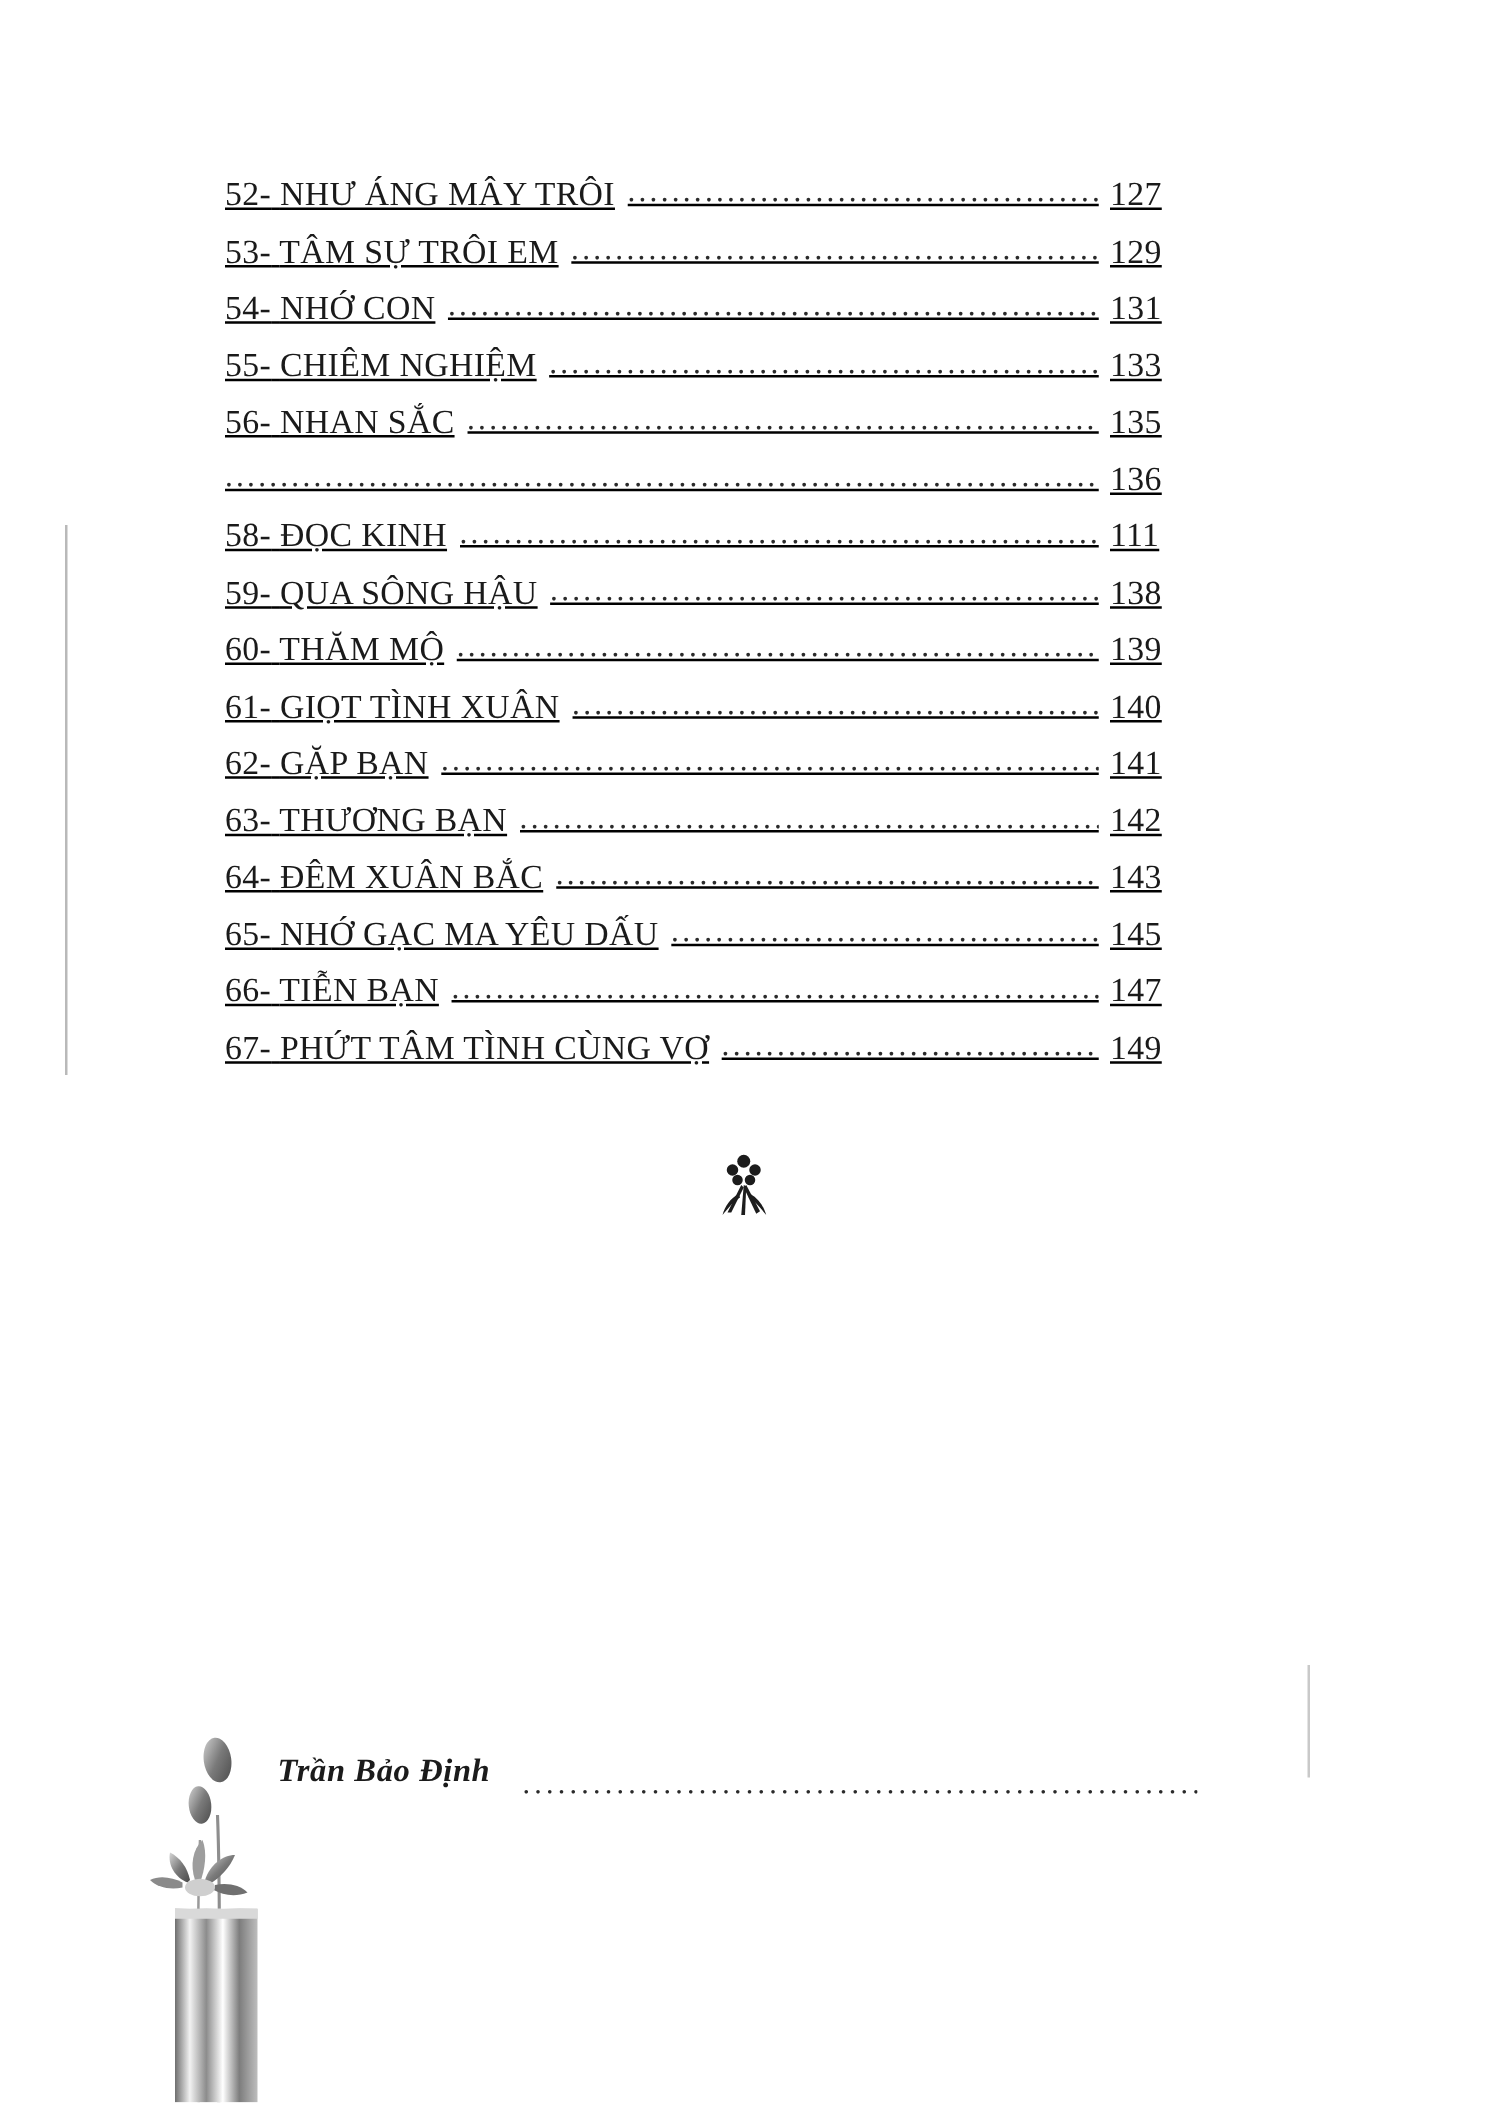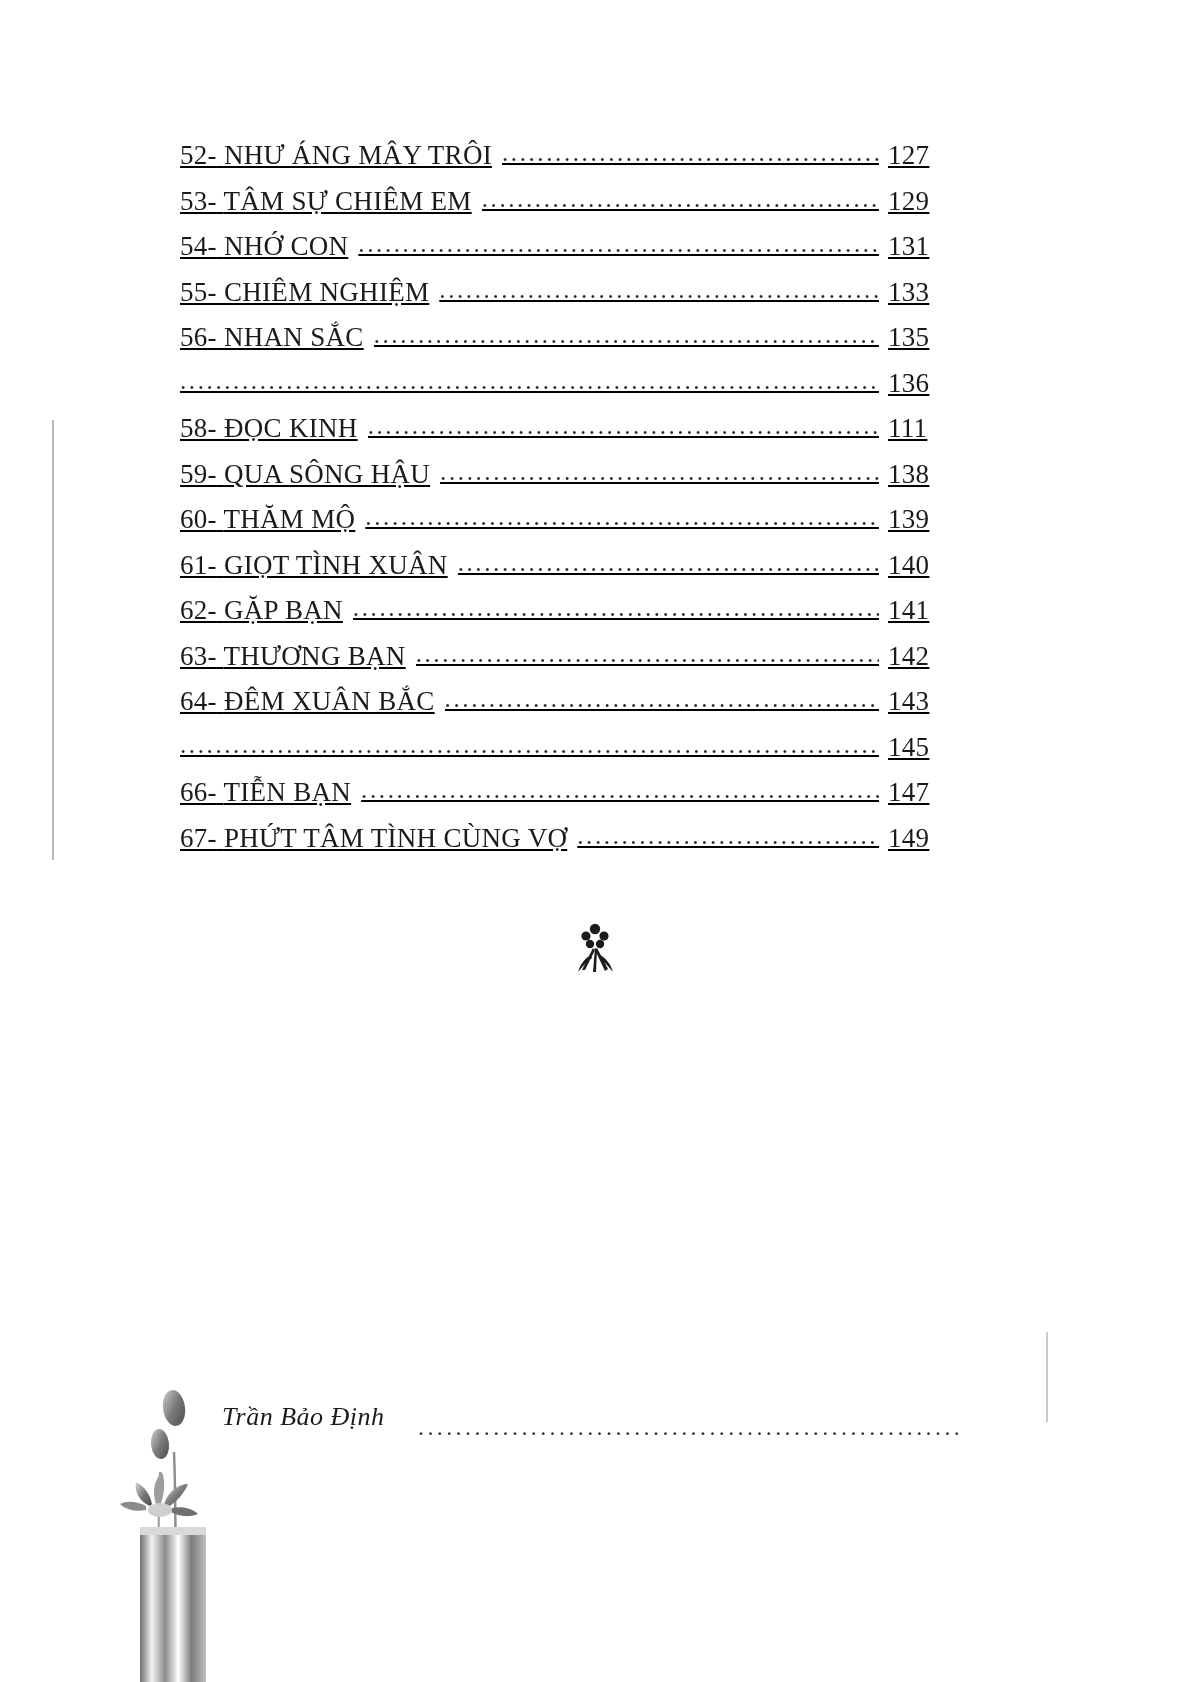--- a/index.html
+++ b/index.html
@@ -94,21 +94,21 @@
     bottom: 0;
     width: 1000px;
     height: 360px;
   }
   .footer-author {
     position: absolute;
     left: 122px;
     top: 80px;
     font-family: "Liberation Serif", serif;
     font-style: italic;
-    font-weight: normal;
+    font-weight: bold;
     font-size: 26px;
     color: #1b1b1b;
     letter-spacing: 0.5px;
     white-space: nowrap;
   }
   .footer-dots {
     position: absolute;
     left: 318px;
     top: 92px;
     width: 540px;
@@ -131,21 +131,21 @@
 <div class="right-rule"></div>
 
 <div class="toc">
 
   <div class="toc-row">
     <span class="toc-title"><span>52-</span> <span>NHƯ ÁNG MÂY TRÔI</span></span>
     <span class="toc-dots">......................................................................................................................</span>
     <span class="toc-page">127</span>
   </div>
   <div class="toc-row">
-    <span class="toc-title"><span>53-</span> <span>TÂM SỰ CHIÊM EM</span></span>
+    <span class="toc-title"><span>53-</span> <span>TÂM SỰ TRÔI EM</span></span>
     <span class="toc-dots">......................................................................................................................</span>
     <span class="toc-page">129</span>
   </div>
   <div class="toc-row">
     <span class="toc-title"><span>54-</span> <span>NHỚ CON</span></span>
     <span class="toc-dots">......................................................................................................................</span>
     <span class="toc-page">131</span>
   </div>
   <div class="toc-row">
     <span class="toc-title"><span>55-</span> <span>CHIÊM NGHIỆM</span></span>
@@ -190,20 +190,21 @@
     <span class="toc-title"><span>63-</span> <span>THƯƠNG BẠN</span></span>
     <span class="toc-dots">......................................................................................................................</span>
     <span class="toc-page">142</span>
   </div>
   <div class="toc-row">
     <span class="toc-title"><span>64-</span> <span>ĐÊM XUÂN BẮC</span></span>
     <span class="toc-dots">......................................................................................................................</span>
     <span class="toc-page">143</span>
   </div>
   <div class="toc-row">
+    <span class="toc-title"><span>65-</span> <span>NHỚ GẠC MA YÊU DẤU</span></span>
     <span class="toc-dots">......................................................................................................................</span>
     <span class="toc-page">145</span>
   </div>
   <div class="toc-row">
     <span class="toc-title"><span>66-</span> <span>TIỄN BẠN</span></span>
     <span class="toc-dots">......................................................................................................................</span>
     <span class="toc-page">147</span>
   </div>
   <div class="toc-row">
     <span class="toc-title"><span>67-</span> <span>PHỨT TÂM TÌNH CÙNG VỢ</span></span>

